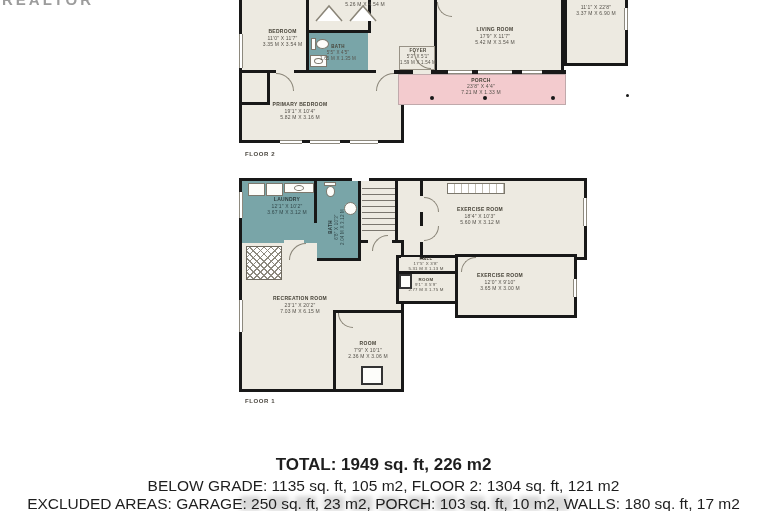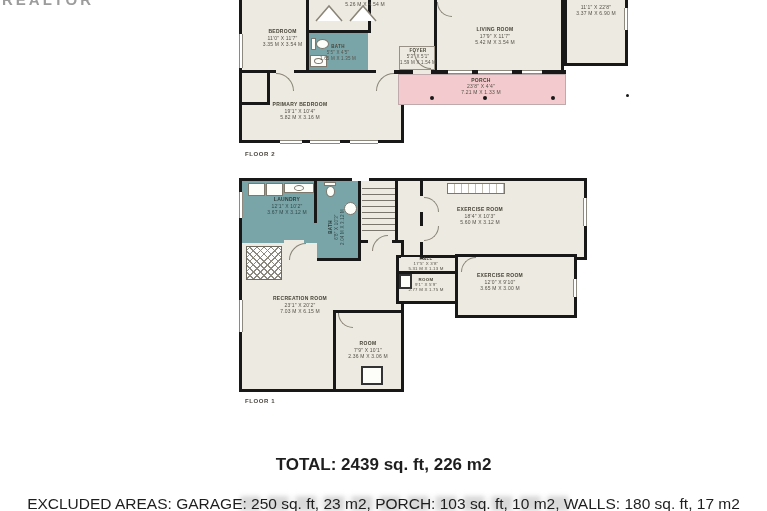--- a/index.html
+++ b/index.html
@@ -243,16 +243,17 @@
     <div class="rdim">7.03 M X 6.15 M</div>
   </div>
   <div class="rlabel" style="left:338px;top:340px;width:60px;">
     <div class="rname">ROOM</div>
     <div class="rdim">7'9" X 10'1"</div>
     <div class="rdim">2.36 M X 3.06 M</div>
   </div>
   <div class="floorlabel" style="left:245px;top:398px;">FLOOR 1</div>
 
   <div class="wm-bottom" style="left:240px;top:496px;width:330px;height:15px;"></div>
-  <div class="summary sum-bold" style="top:455px;">TOTAL: 2439 sq. ft, 226 m2</div>
+  <div class="summary sum-bold" style="top:455px;">TOTAL: 1949 sq. ft, 226 m2</div>
+  <div class="summary sum-line" style="top:477px;">BELOW GRADE: 1135 sq. ft, 105 m2, FLOOR 2: 1304 sq. ft, 121 m2</div>
   <div class="summary sum-line" style="top:495px;">EXCLUDED AREAS: GARAGE: 250 sq. ft, 23 m2, PORCH: 103 sq. ft, 10 m2, WALLS: 180 sq. ft, 17 m2</div>
 
 </div>
 
 </body></html>

